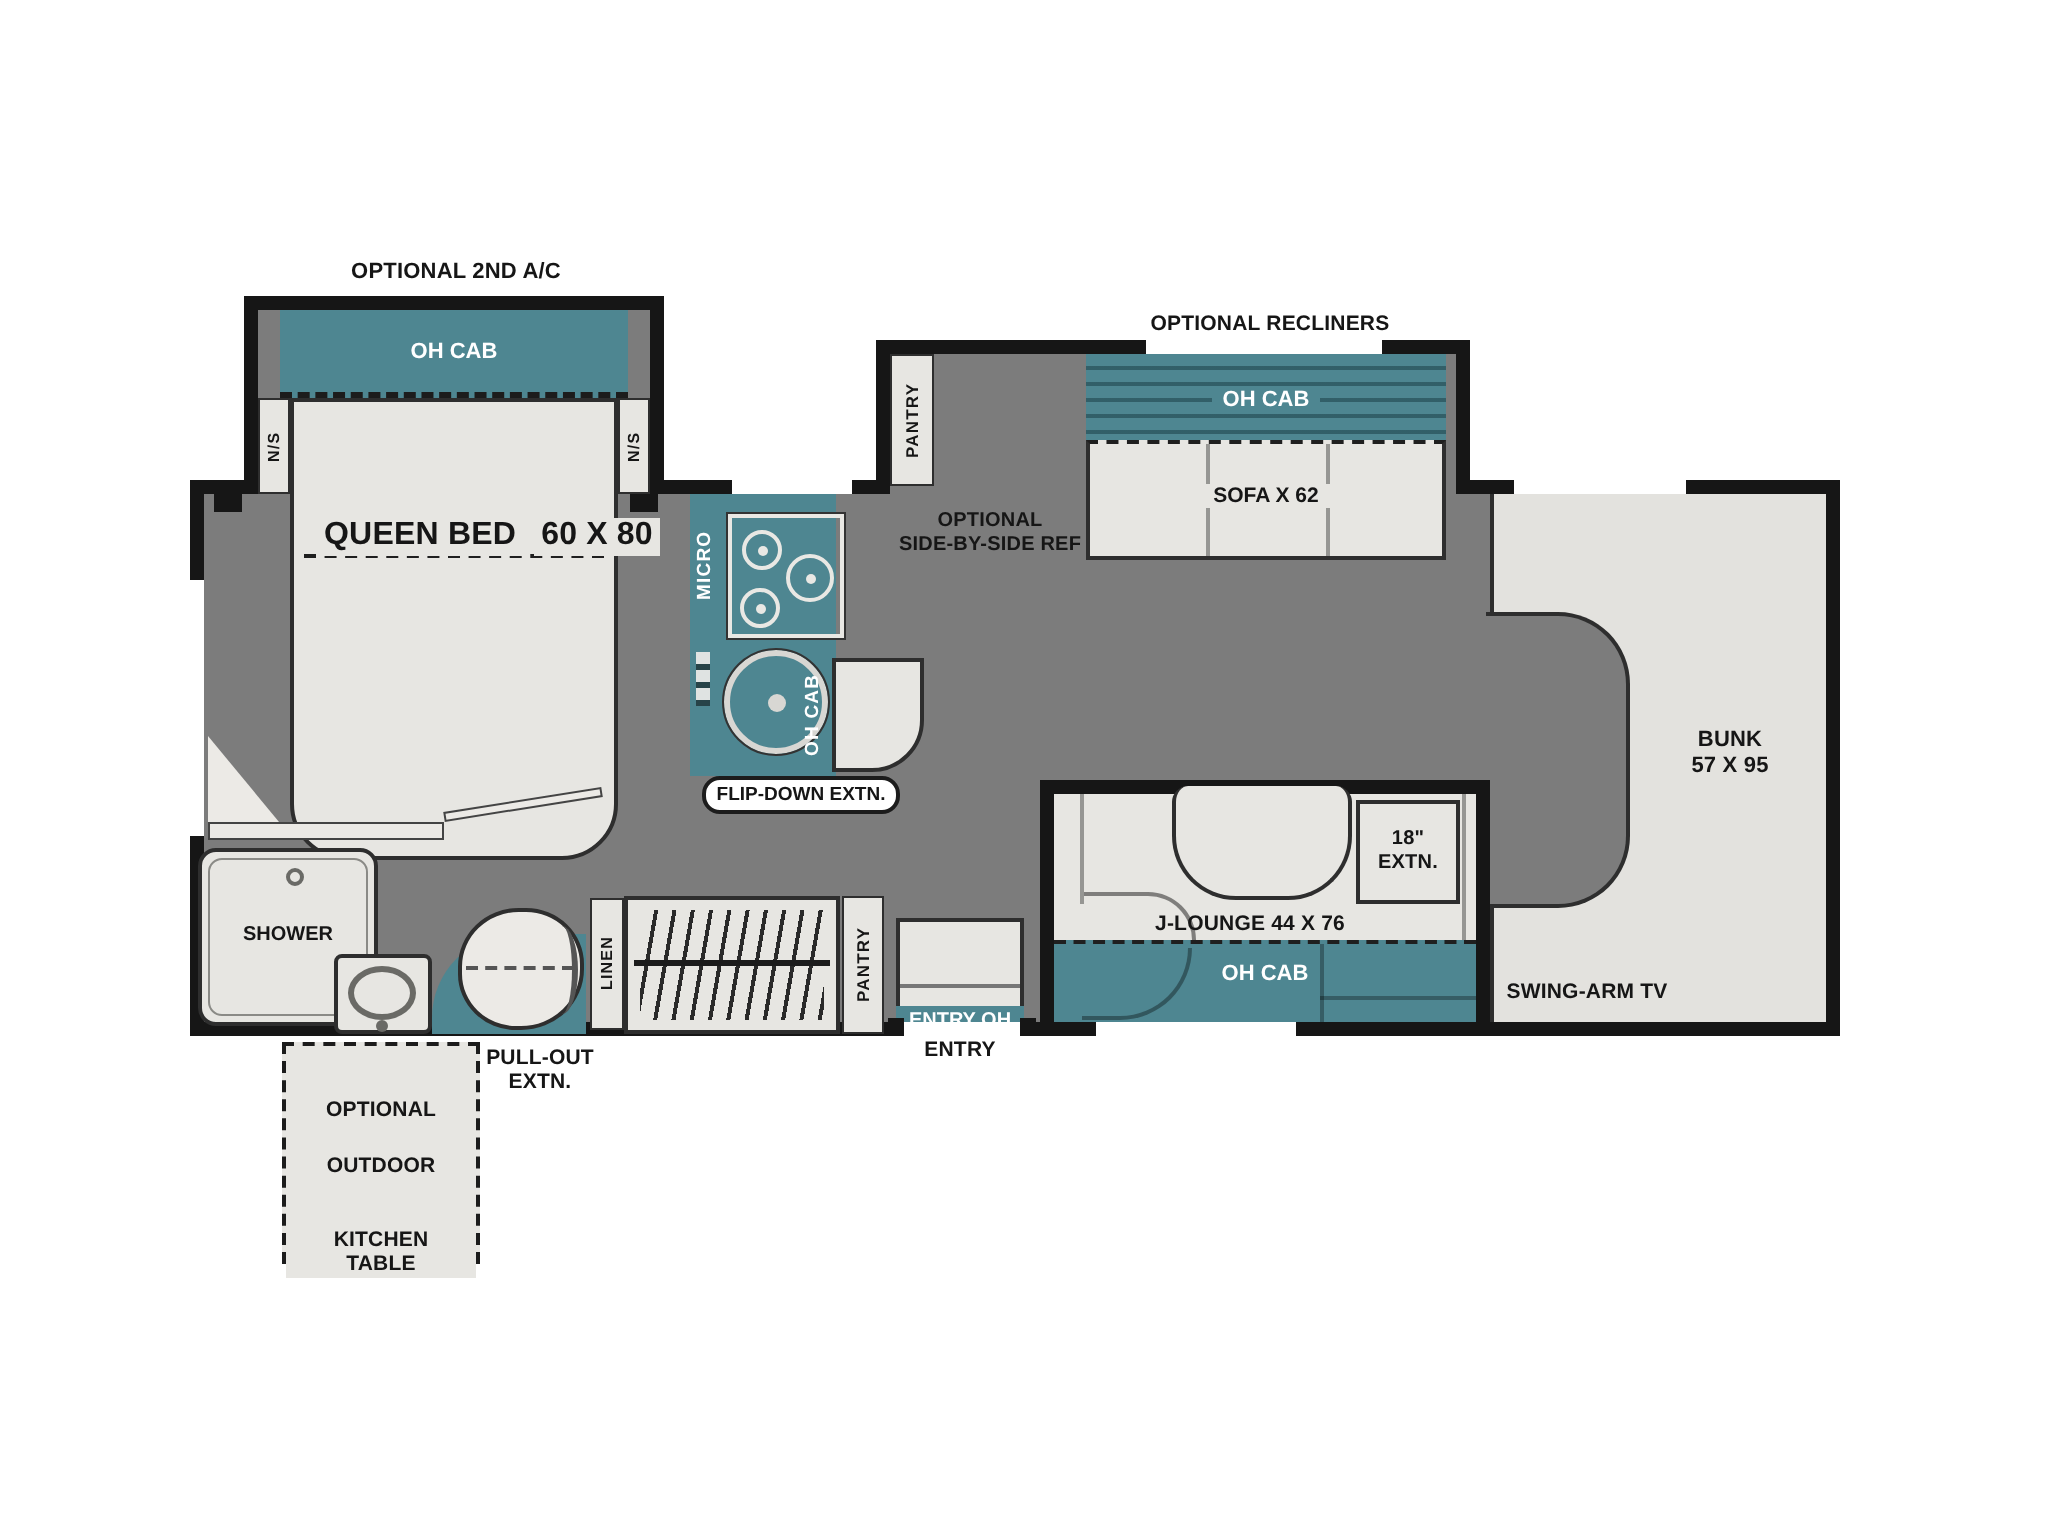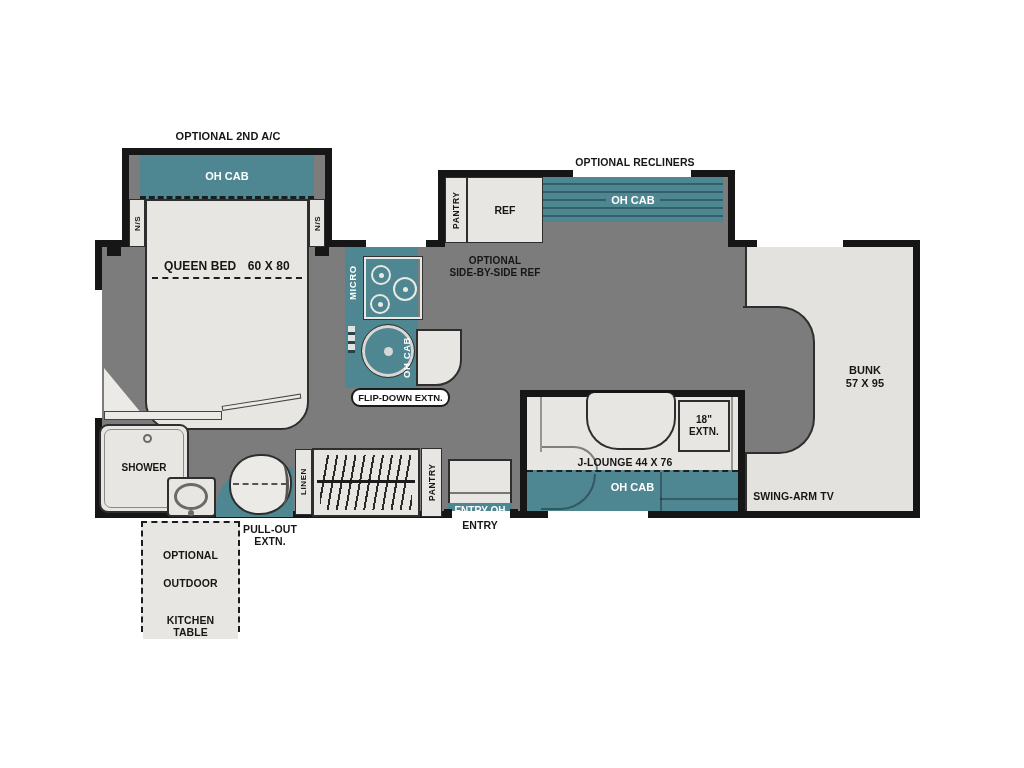--- a/index.html
+++ b/index.html
@@ -56,21 +56,21 @@
   <div class="abs teal" style="left:140px;top:155px;width:174px;height:44px;border-bottom:3px dashed #1c1c1c;display:flex;align-items:center;justify-content:center;">
     <span style="color:#fff;font-weight:700;font-size:11px;">OH CAB</span>
   </div>
   <div class="abs furn" style="left:129px;top:199px;width:16px;height:48px;border-width:1.5px;"></div>
   <div class="vtext vdark" style="left:129px;top:199px;width:16px;height:48px;font-size:8px;">N/S</div>
   <div class="abs furn" style="left:309px;top:199px;width:16px;height:48px;border-width:1.5px;"></div>
   <div class="vtext vdark" style="left:309px;top:199px;width:16px;height:48px;font-size:8px;">N/S</div>
 
   <div class="abs furn" style="left:145px;top:199px;width:164px;height:231px;border-radius:0 0 28px 28px;"></div>
   <div class="abs dashline" style="left:152px;top:277px;width:150px;"></div>
-  <div class="lbl masktag" style="left:145px;top:259px;width:164px;font-size:12px;">
+  <div class="lbl masktag" style="left:145px;top:259px;width:164px;font-size:16px;padding-left:13px;">
     <span>QUEEN BED</span>
     <span>60 X 80</span>
   </div>
 
   <div class="abs wall" style="left:107px;top:247px;width:14px;height:9px;"></div>
   <div class="abs wall" style="left:315px;top:247px;width:14px;height:9px;"></div>
 
   <div class="abs" style="left:104px;top:368px;width:38px;height:46px;background:#eceae6;clip-path:polygon(0 0,100% 100%,0 100%);"></div>
   <div class="abs" style="left:104px;top:411px;width:118px;height:9px;background:#eceae6;border:1.5px solid #444;box-sizing:border-box;"></div>
   <div class="abs" style="left:222px;top:406px;width:80px;height:5px;background:#eceae6;border:1px solid #444;box-sizing:border-box;transform:rotate(-9deg);transform-origin:left center;"></div>
@@ -91,25 +91,27 @@
   <div class="abs" style="left:351px;top:388px;width:99px;height:19px;background:#fff;border:2px solid #1c1c1c;border-radius:9px;box-sizing:border-box;display:flex;align-items:center;justify-content:center;">
     <span style="font-weight:700;font-size:9.5px;color:var(--ink);white-space:nowrap;">FLIP-DOWN EXTN.</span>
   </div>
 
   <div class="lbl" style="left:533px;top:156px;width:204px;font-size:10.5px;">OPTIONAL RECLINERS</div>
   <div class="abs wall" style="left:438px;top:170px;width:297px;height:77px;"></div>
   <div class="abs floor" style="left:445px;top:177px;width:283px;height:70px;"></div>
   <div class="abs win" style="left:573px;top:170px;width:118px;height:7px;"></div>
   <div class="abs furn" style="left:445px;top:177px;width:22px;height:66px;border-width:1.5px;"></div>
   <div class="vtext vdark" style="left:445px;top:177px;width:22px;height:66px;font-size:8.5px;">PANTRY</div>
-  <div class="abs furn" style="left:467px;top:177px;width:76px;height:66px;border-width:1.5px;display:flex;align-items:center;justify-content:center;">
-    <span style="font-weight:700;font-size:10.5px;color:var(--ink);">REF</span>
-  </div>
   <div class="abs teal stripes" style="left:543px;top:177px;width:180px;height:45px;display:flex;align-items:center;justify-content:center;">
     <span class="tealtag" style="font-size:11px;">OH CAB</span>
+  </div>
+  <div class="abs furn" style="left:543px;top:220px;width:180px;height:60px;border-top:2.5px dashed #1f1f1f;">
+    <span class="abs" style="left:58px;top:0;width:1.5px;height:100%;background:rgba(0,0,0,.35);"></span>
+    <span class="abs" style="left:118px;top:0;width:1.5px;height:100%;background:rgba(0,0,0,.35);"></span>
+    <span class="abs" style="left:0;top:20px;width:100%;text-align:center;font-weight:700;font-size:10.5px;color:var(--ink);background:var(--furn);">SOFA X 62</span>
   </div>
   <div class="lbl" style="left:430px;top:255px;width:130px;font-size:10px;">
     <span>OPTIONAL</span>
     <span>SIDE-BY-SIDE REF</span>
   </div>
 
   <div class="abs wall" style="left:520px;top:390px;width:225px;height:128px;"></div>
   <div class="abs" style="left:527px;top:397px;width:211px;height:73px;background:var(--furn);">
     <span class="abs" style="left:13px;top:0;width:2px;height:55px;background:rgba(0,0,0,.35);"></span>
     <span class="abs" style="left:204px;top:0;width:2px;height:73px;background:rgba(0,0,0,.35);"></span>

